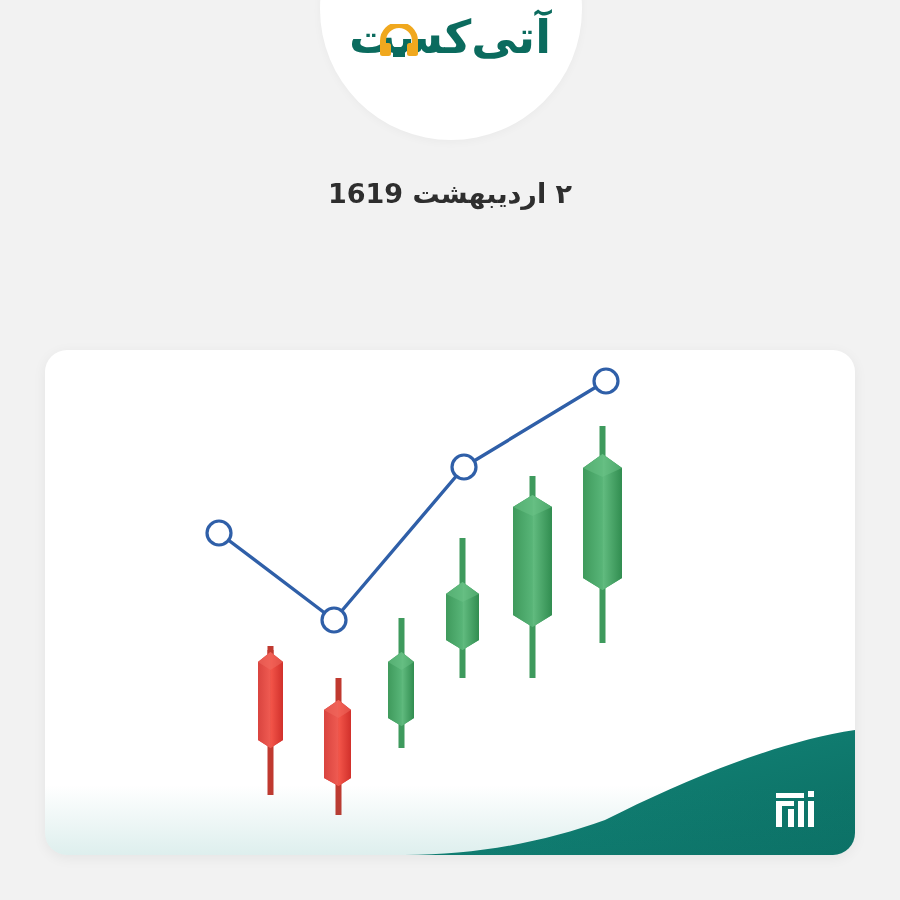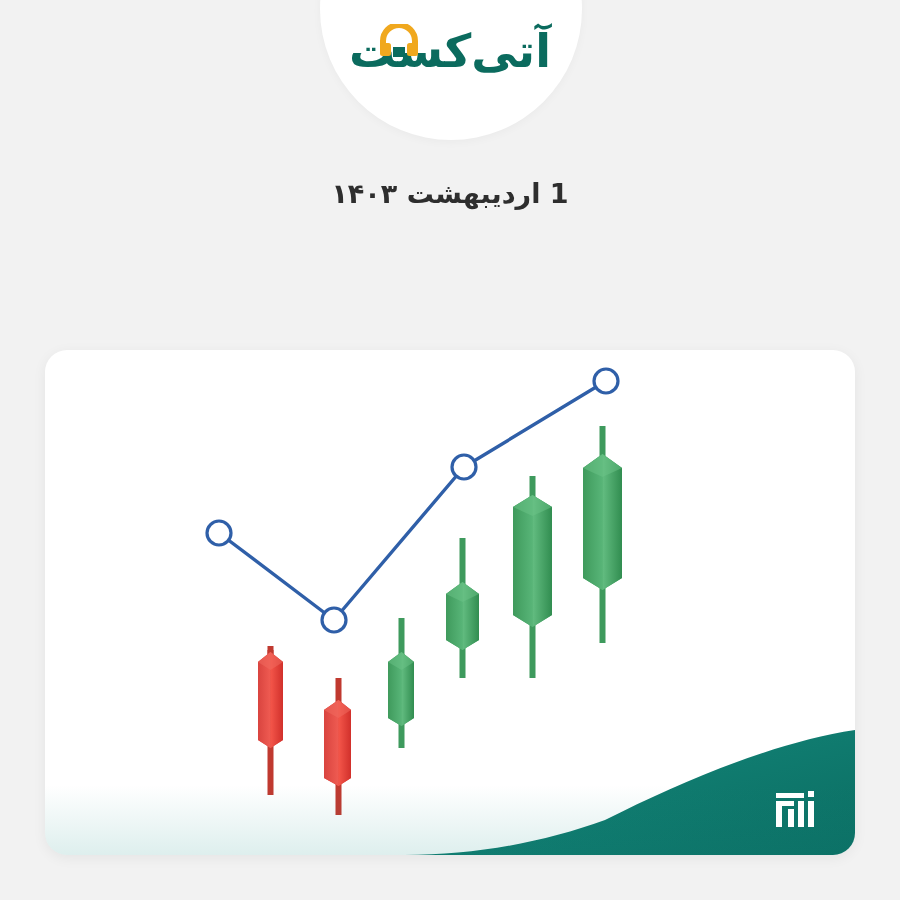--- a/index.html
+++ b/index.html
@@ -30,21 +30,21 @@
   }
 
   
   .brand-logo {
     position: absolute;
     left: 0;
     top: 14px;
     width: 900px;
     height: 60px;
     display: flex;
-    align-items: flex-end;
+    align-items: flex-start;
     justify-content: center;
     gap: 4px;
     direction: rtl;
   }
   .brand-word {
     font-size: 46px;
     font-weight: bold;
     color: #0b6b5e;
     letter-spacing: -1px;
     line-height: 1;
@@ -136,21 +136,21 @@
   <div class="brand-logo">
     <svg class="brand-headphone" viewBox="0 0 40 33">
       <path d="M4 22 V17 A16 16 0 0 1 36 17 V22" fill="none" stroke="#f0a81e" stroke-width="6" stroke-linecap="round"></path>
       <rect x="1" y="19" width="11" height="13" rx="2.5" fill="#f0a81e"></rect>
       <rect x="28" y="19" width="11" height="13" rx="2.5" fill="#f0a81e"></rect>
       <rect x="14" y="23" width="12" height="10" fill="#0b6b5e"></rect>
     </svg>
     <span class="brand-word">آتی‌کست</span>
   </div>
 
-  <div class="date-line">1 اردیبهشت ۱۴۰۳</div>
+  <div class="date-line">۲ اردیبهشت 1619</div>
 
 
   <div class="chart-card">
 
     <svg class="card-svg" viewBox="0 0 810 505">
       <defs>
 
         <linearGradient id="gLeft" x1="0" y1="0" x2="1" y2="0">
           <stop offset="0%" stop-color="#3f9a5c"></stop>
           <stop offset="100%" stop-color="#58b578"></stop>

